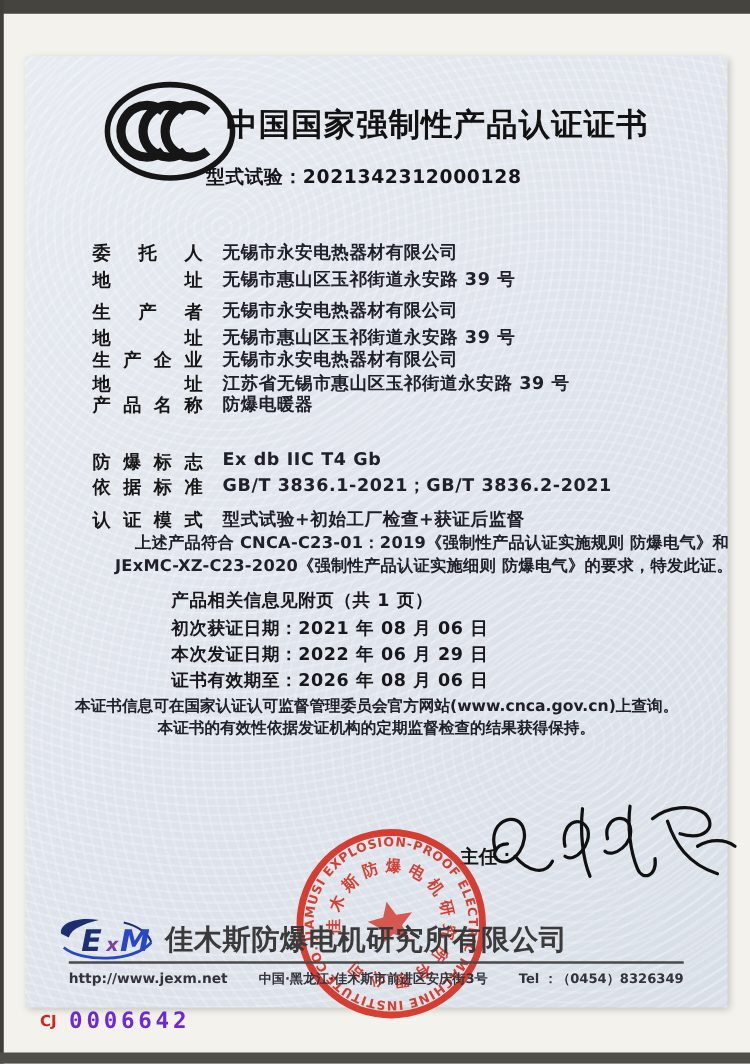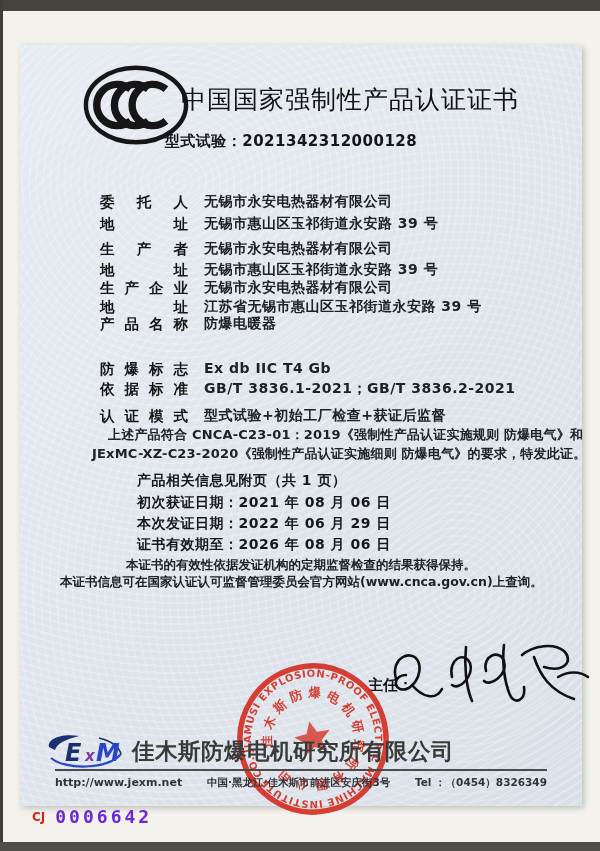--- a/index.html
+++ b/index.html
@@ -20,28 +20,28 @@
       repeating-radial-gradient(circle at 28% 18%, rgba(255,255,255,.20) 0 2px, rgba(0,0,0,0) 2px 7px),
       repeating-radial-gradient(circle at 78% 72%, rgba(255,255,255,.16) 0 2px, rgba(0,0,0,0) 2px 8px),
       linear-gradient(135deg, rgba(255,255,255,.28), rgba(0,0,0,0.02));
     box-shadow:2px 2px 6px rgba(0,0,0,.22);
     color:#1b1b1b;
   }
 
   .ccc-logo{position:absolute;left:62px;top:16px;width:108px;height:88px;}
   .title{
     position:absolute;left:150px;top:38px;width:360px;text-align:center;
-    font-size:25px;font-weight:400;color:#121212;letter-spacing:1px;white-space:nowrap;
+    font-size:25px;font-weight:700;color:#121212;letter-spacing:1px;white-space:nowrap;
   }
   .certno{
     position:absolute;left:-10px;top:87px;width:562px;text-align:center;
     font-size:15px;font-weight:700;color:#15151a;letter-spacing:.5px;
   }
 
-  .row{position:absolute;left:80px;width:470px;height:20px;}
+  .row{position:absolute;left:54px;width:470px;height:20px;}
   .flabel{
     display:inline-block;width:88px;font-size:14.5px;font-weight:700;color:#161616;
     text-align:justify;text-align-last:justify;vertical-align:top;
   }
   .fvalue{
     display:inline-block;margin-left:16px;font-size:14px;font-weight:600;color:#20202a;
     white-space:pre;vertical-align:top;letter-spacing:.5px;
   }
 
   .statement{position:absolute;left:72px;top:380px;width:428px;font-size:13px;font-weight:600;
@@ -132,22 +132,22 @@
     <div class="l1">上述产品符合 CNCA-C23-01：2019《强制性产品认证实施规则 防爆电气》和</div>
     <div class="l2">JExMC-XZ-C23-2020《强制性产品认证实施细则 防爆电气》的要求，特发此证。</div>
   </div>
 
   <div class="dateline" style="top:427px">产品相关信息见附页（共 1 页）</div>
   <div class="dateline" style="top:449px">初次获证日期：2021 年 08 月 06 日</div>
   <div class="dateline" style="top:470px">本次发证日期：2022 年 06 月 29 日</div>
   <div class="dateline" style="top:491px">证书有效期至：2026 年 08 月 06 日</div>
 
   <div class="notes">
+    <div>本证书信息可在国家认证认可监督管理委员会官方网站(www.cnca.gov.cn)上查询。</div>
     <div>本证书的有效性依据发证机构的定期监督检查的结果获得保持。</div>
-    <div>本证书信息可在国家认证认可监督管理委员会官方网站(www.cnca.gov.cn)上查询。</div>
   </div>
 
   <div class="director">主任：</div>
   <svg class="signature" viewBox="0 0 212 92">
     <g fill="none" stroke="#111" stroke-width="2.6" stroke-linecap="round">
       <path d="M14,42 C8,20 30,12 36,24 C42,36 30,56 18,52 C10,49 14,38 24,38"></path>
       <path d="M30,48 C40,60 54,64 60,52"></path>
       <path d="M70,40 C66,22 82,14 88,26 C92,38 78,54 70,48"></path>
       <path d="M84,10 C82,28 84,50 90,64"></path>
       <path d="M104,34 C100,18 118,12 122,24 C126,38 108,50 102,44"></path>

